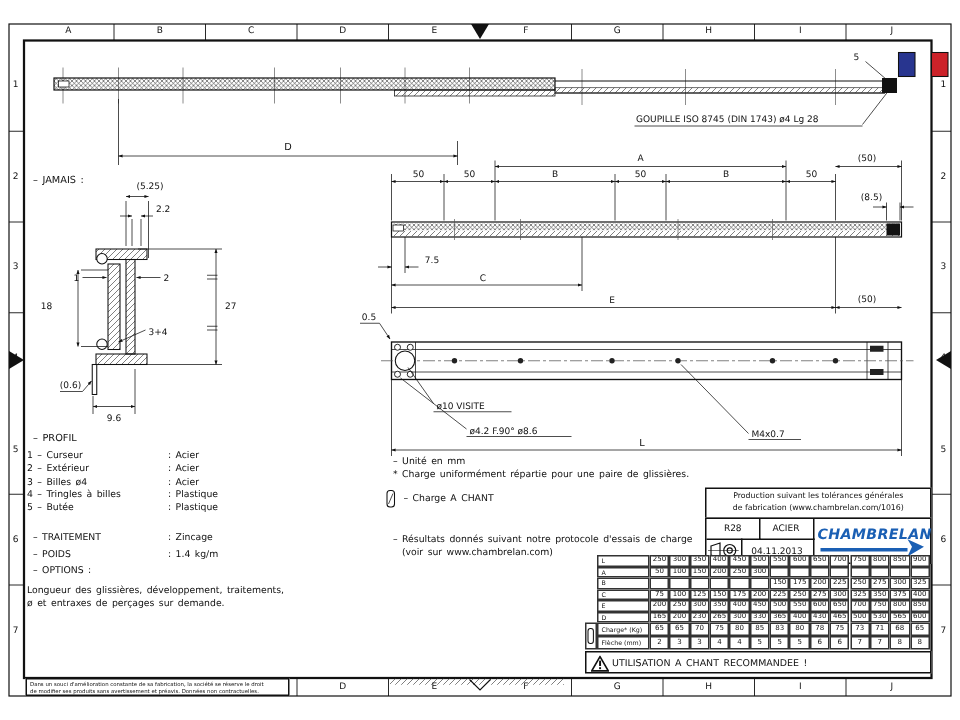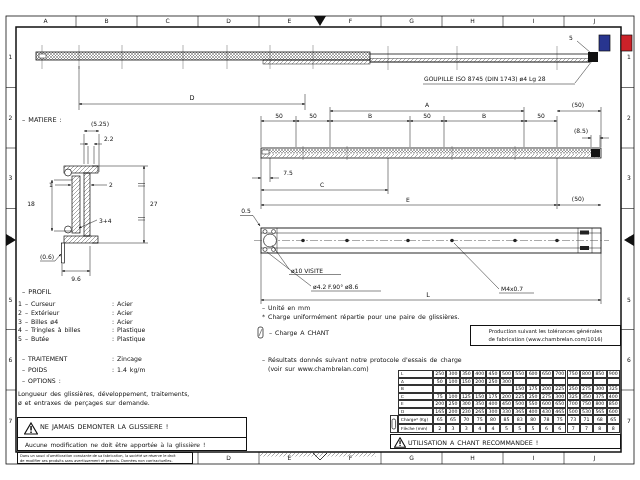--- a/index.html
+++ b/index.html
@@ -243,21 +243,21 @@
       <div class="gn" style="left: 4px; top: 235px;">4</div>
       <div class="gn" style="left: 622.5px; top: 235px;">4</div>
       <div class="gn" style="left: 4px; top: 295.5px;">5</div>
       <div class="gn" style="left: 622.5px; top: 295.5px;">5</div>
       <div class="gn" style="left: 4px; top: 356px;">6</div>
       <div class="gn" style="left: 622.5px; top: 356px;">6</div>
       <div class="gn" style="left: 4px; top: 416.5px;">7</div>
       <div class="gn" style="left: 622.5px; top: 416.5px;">7</div>
     </div>
 
-<div class="t" style="left:22px;top:116px;font-size:6.5px;">– MATIERE :</div>
+<div class="t" style="left:22px;top:116px;font-size:6.5px;">– JAMAIS :</div>
 
 <div class="t" style="left:22px;top:288px;font-size:6.5px;">– PROFIL</div>
 <div id="matiere-items" class="t" style="left:18px;top:300px;width:210px;height:48px;">
       <div class="mi" style="top: 0px;">1  –  Curseur</div>
       <div class="mv" style="top: 0px;">: Acier</div>
       <div class="mi" style="top: 8.8px;">2  –  Extérieur</div>
       <div class="mv" style="top: 8.8px;">: Acier</div>
       <div class="mi" style="top: 17.6px;">3  –  Billes ø4</div>
       <div class="mv" style="top: 17.6px;">: Acier</div>
       <div class="mi" style="top: 26.4px;">4  –  Tringles à billes</div>
@@ -273,38 +273,48 @@
 <div class="t" style="left:22px;top:377px;font-size:6.2px;">– OPTIONS :</div>
 <div class="t" style="left:18px;top:390px;font-size:6.2px;">Longueur des glissières, développement, traitements,</div>
 <div class="t" style="left:18px;top:399px;font-size:6.2px;">ø et entraxes de perçages sur demande.</div>
 
 <div class="t" style="left:262px;top:304px;font-size:6.2px;">– Unité en mm</div>
 <div class="t" style="left:262px;top:312.5px;font-size:6.2px;">* Charge uniformément répartie pour une paire de glissières.</div>
 <div class="t" style="left:269px;top:329px;font-size:6.2px;">– Charge A CHANT</div>
 <div class="t" style="left:262px;top:356px;font-size:6.2px;">– Résultats donnés suivant notre protocole d'essais de charge</div>
 <div class="t" style="left:268px;top:365px;font-size:6.2px;">(voir sur www.chambrelan.com)</div>
 
-<div class="box" style="left:17px;top:417px;width:230px;height:34px;">
-  <svg width="14" height="13" style="position:absolute;left:6px;top:4px;">
-    <polygon points="7,1 13.5,12 0.5,12" fill="#fff" stroke="#111" stroke-width="1.2"></polygon>
-    <rect x="6.3" y="4" width="1.5" height="4.5" fill="#111"></rect>
-        <rect x="6.3" y="9.5" width="1.5" height="1.5" fill="#111"></rect>
-  </svg>
-  <div class="t" style="left:22px;top:5px;font-size:6.5px;">NE JAMAIS DEMONTER LA GLISSIERE !</div>
-  <div style="position:absolute;left:0;top:19px;width:100%;border-top:0.7px solid #111;"></div>
-  <div class="t" style="left:7px;top:23px;font-size:6px;">Aucune modification ne doit être apportée à la glissière !</div>
-</div>
 <div class="box" style="left:17px;top:451.5px;width:176px;height:12px;border-width:0.7px;">
   <div class="t" style="left:2px;top:1px;font-size:3.6px;word-spacing:0;">Dans un souci d'amélioration constante de sa fabrication, la société se réserve le droit</div>
   <div class="t" style="left:2px;top:6px;font-size:3.6px;word-spacing:0;">de modifier ses produits sans avertissement et préavis. Données non contractuelles.</div>
 </div>
 
 <div class="box" style="left:470px;top:325px;width:151px;height:21px;">
   <div class="t" style="left:0;top:2px;width:149px;text-align:center;font-size:5.2px;word-spacing:0;">Production suivant les tolérances générales</div>
   <div class="t" style="left:0;top:10px;width:149px;text-align:center;font-size:5.2px;word-spacing:0;">de fabrication (www.chambrelan.com/1016)</div>
+</div>
+<div class="box" style="left:470px;top:345px;width:151px;height:31px;">
+  <div style="position:absolute;left:0;top:0;width:35px;height:13px;border-right:0.7px solid #111;border-bottom:0.7px solid #111;display:flex;align-items:center;justify-content:center;font-size:6px;">R28</div>
+  <div style="position:absolute;left:35px;top:0;width:36px;height:13px;border-right:0.7px solid #111;border-bottom:0.7px solid #111;display:flex;align-items:center;justify-content:center;font-size:6px;">ACIER</div>
+  <div style="position:absolute;left:0;top:13px;width:23px;height:16px;border-right:0.7px solid #111;">
+    <svg width="23" height="16">
+      <polygon points="3,5 9,3 9,13 3,11" fill="none" stroke="#111" stroke-width="0.8"></polygon>
+      <circle cx="15.5" cy="8" r="4" fill="none" stroke="#111" stroke-width="0.8"></circle>
+      <circle cx="15.5" cy="8" r="1.7" fill="none" stroke="#111" stroke-width="0.8"></circle>
+      <line x1="1" y1="8" x2="21.5" y2="8" stroke="#111" stroke-width="0.4"></line>
+    </svg>
+  </div>
+  <div style="position:absolute;left:23px;top:13px;width:48px;height:16px;border-right:0.7px solid #111;display:flex;align-items:center;justify-content:center;font-size:6px;">04.11.2013</div>
+  <div style="position:absolute;left:71px;top:0;width:78px;height:29px;">
+    <div class="logo" style="position:absolute;left:3px;top:5px;">CHAMBRELAN</div>
+    <svg width="78" height="29" style="position:absolute;left:0;top:0;">
+      <line x1="5" y1="20.5" x2="63" y2="20.5" stroke="#1a5fb4" stroke-width="2.2"></line>
+      <polygon points="63,25 74,18.5 63,13.5 66,18.5" fill="#1a5fb4"></polygon>
+    </svg>
+  </div>
 </div>
 
 <div id="load-table">
       <div class="cell lbl" style="position: absolute; left: 398px; top: 370px; width: 35px; height: 7.5px; z-index: 3; font-size: 4.2px;">L</div>
       <div class="cell" style="position: absolute; left: 433px; top: 370px; width: 13.35px; height: 7.5px; z-index: 3;">250</div>
       <div class="cell" style="position: absolute; left: 446.35px; top: 370px; width: 13.35px; height: 7.5px; z-index: 3;">300</div>
       <div class="cell" style="position: absolute; left: 459.7px; top: 370px; width: 13.35px; height: 7.5px; z-index: 3;">350</div>
       <div class="cell" style="position: absolute; left: 473.05px; top: 370px; width: 13.35px; height: 7.5px; z-index: 3;">400</div>
       <div class="cell" style="position: absolute; left: 486.4px; top: 370px; width: 13.35px; height: 7.5px; z-index: 3;">450</div>
       <div class="cell" style="position: absolute; left: 499.75px; top: 370px; width: 13.35px; height: 7.5px; z-index: 3;">500</div>

